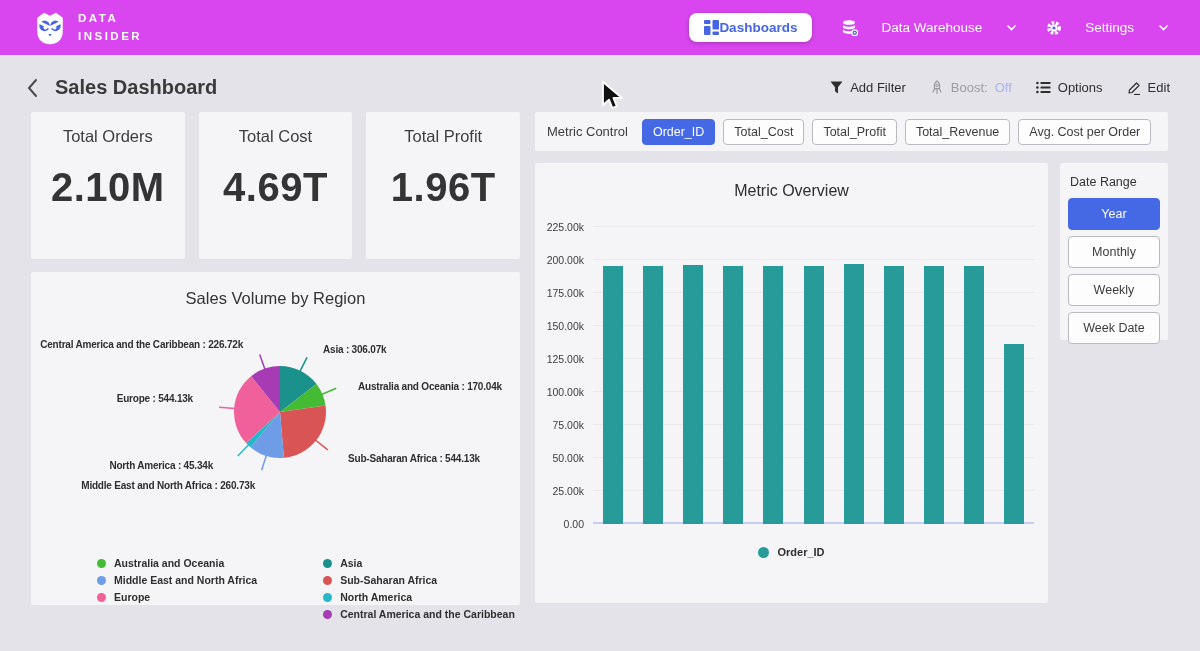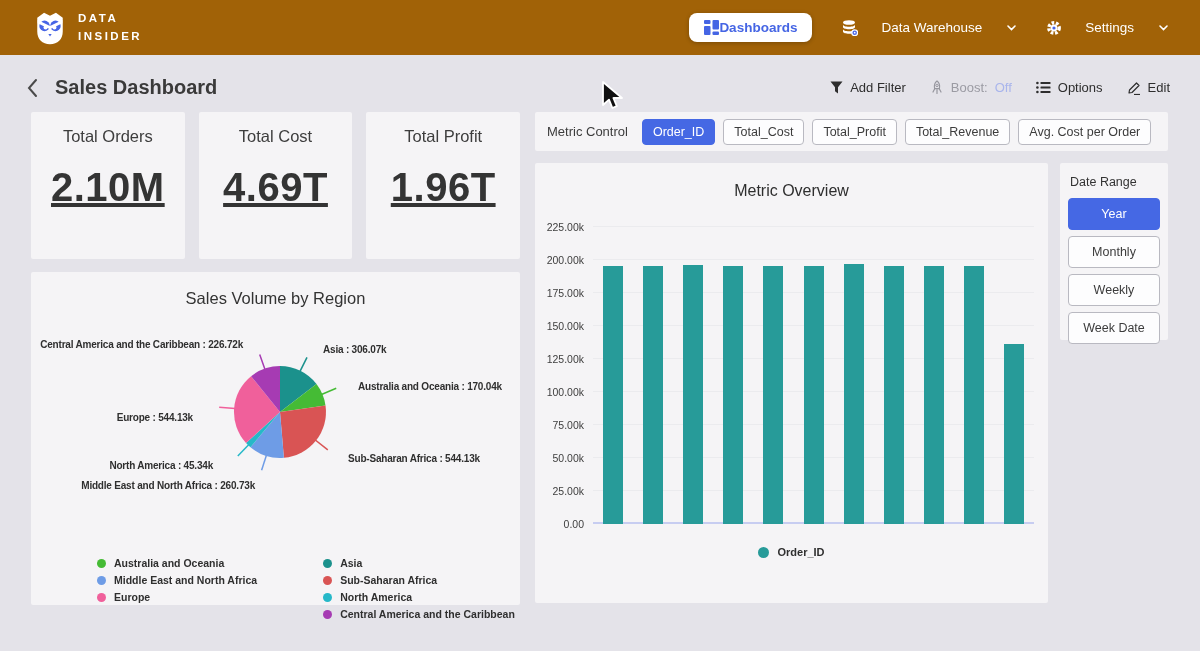--- a/index.html
+++ b/index.html
@@ -4,21 +4,21 @@
 <style>
   * { box-sizing: border-box; margin: 0; padding: 0; }
   html,body { width:1200px; height:651px; }
   body {
     font-family: "Liberation Sans", sans-serif;
     background: #e4e3e9;
     overflow: hidden;
     position: relative;
   }
   
-  .topnav { height:55px; background:#a16207; display:flex; align-items:center; justify-content:space-between; padding:0 32px 0 33px; }
+  .topnav { height:55px; background:#d946ef; display:flex; align-items:center; justify-content:space-between; padding:0 32px 0 33px; }
   .brand { display:flex; align-items:center; gap:11px; }
   .brand-text { color:#fff; font-size:11.5px; font-weight:bold; letter-spacing:2.5px; line-height:1.5; }
   .nav-right { display:flex; align-items:center; gap:30px; }
   .nav-pill { background:#fff; color:#4565e4; border:none; border-radius:8px; padding:7px 15px; display:flex; align-items:center; gap:0; font-size:13.5px; font-weight:bold; box-shadow:0 1px 4px rgba(0,0,0,.25); cursor:pointer; font-family:inherit; }
   .nav-item { display:flex; align-items:center; gap:23px; color:#fff; font-size:13.5px; font-weight:500; cursor:pointer; }
   .chev { display:inline-block; margin-left:2px; }
   
   .toolbar { display:flex; align-items:center; justify-content:space-between; padding:21px 30px 13px 26px; }
   .toolbar-left { display:flex; align-items:center; gap:17px; }
   .page-title { font-size:20px; color:#3a3a3a; }
@@ -28,21 +28,21 @@
   .boost-state { color:#a9b5ec; }
   
   .main { display:flex; gap:15px; padding:0 32px 0 31px; }
   .left-col { width:489px; flex:none; }
   .right-col { flex:1; }
   .card { background:#f5f4f6; border-radius:2px; }
   
   .kpi-row { display:flex; gap:14px; }
   .kpi { width:154px; height:147px; display:flex; flex-direction:column; align-items:center; padding-top:15px; }
   .kpi-label { font-size:16.5px; color:#3d3d3d; font-weight:500; }
-  .kpi-value { font-size:40px; font-weight:bold; color:#343434; margin-top:19px; letter-spacing:.5px;text-decoration:underline; }
+  .kpi-value { font-size:40px; font-weight:bold; color:#343434; margin-top:19px; letter-spacing:.5px; }
   
   .pie-card { height:333px; margin-top:13px; position:relative; display:flex; flex-direction:column; }
   .card-title { text-align:center; font-size:16.5px; color:#333; padding-top:17px; }
   .pie-area { position:relative; height:238px; margin-top:9px; }
   .pie-label { position:absolute; font-size:10px; font-weight:bold; color:#2f2f2f; white-space:nowrap; letter-spacing:-0.2px; }
   .pie-legend { display:flex; gap:66px; padding-left:66px; margin-top:2px; }
   .legend-col { display:flex; flex-direction:column; gap:5px; }
   .legend-item { display:flex; align-items:center; gap:8px; font-size:10.5px; font-weight:bold; color:#2f2f2f; }
   .legend-dot { width:9px; height:9px; border-radius:50%; flex:none; }
   
@@ -231,21 +231,21 @@
             <path d="M 235.5 137.9 L 230.6 153.2" stroke="#6e9ce6" stroke-width="1.5" fill="none"></path>
             <path d="M 217.9 127.5 L 206.8 139.0" stroke="#26b8c8" stroke-width="1.5" fill="none"></path>
             <path d="M 204.1 91.6 L 188.2 90.3" stroke="#f0609b" stroke-width="1.5" fill="none"></path>
             <path d="M 234.0 52.6 L 228.7 37.5" stroke="#a63bb3" stroke-width="1.5" fill="none"></path>
           </svg>
           <div class="pie-label" style="left: 292px; top: 27px;">Asia : 306.07k</div>
           <div class="pie-label" style="left: 327px; top: 64px;">Australia and Oceania : 170.04k</div>
           <div class="pie-label" style="left: 317px; top: 136px;">Sub-Saharan Africa : 544.13k</div>
           <div class="pie-label" style="right: 265px; text-align: right; top: 163px;">Middle East and North Africa : 260.73k</div>
           <div class="pie-label" style="right: 307px; text-align: right; top: 143px;">North America : 45.34k</div>
-          <div class="pie-label" style="right: 327px; text-align: right; top: 95px;">Europe : 544.13k</div>
+          <div class="pie-label" style="right: 327px; text-align: right; top: 76px;">Europe : 544.13k</div>
           <div class="pie-label" style="right: 277px; text-align: right; top: 22px;">Central America and the Caribbean : 226.72k</div>
         </div>
       <div class="pie-legend" id="pie-legend">
           <div class="legend-col">
             <div class="legend-item">
               <span class="legend-dot" style="background: rgb(69, 187, 53);"></span>
               <span>Australia and Oceania</span>
             </div>
             <div class="legend-item">
               <span class="legend-dot" style="background: rgb(110, 156, 230);"></span>

